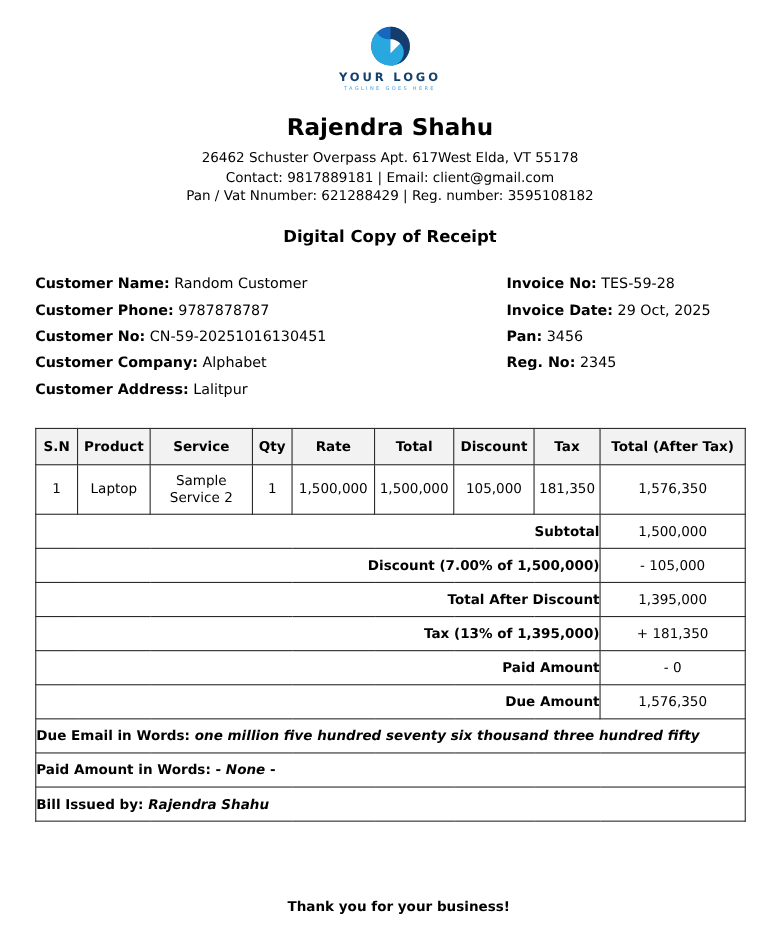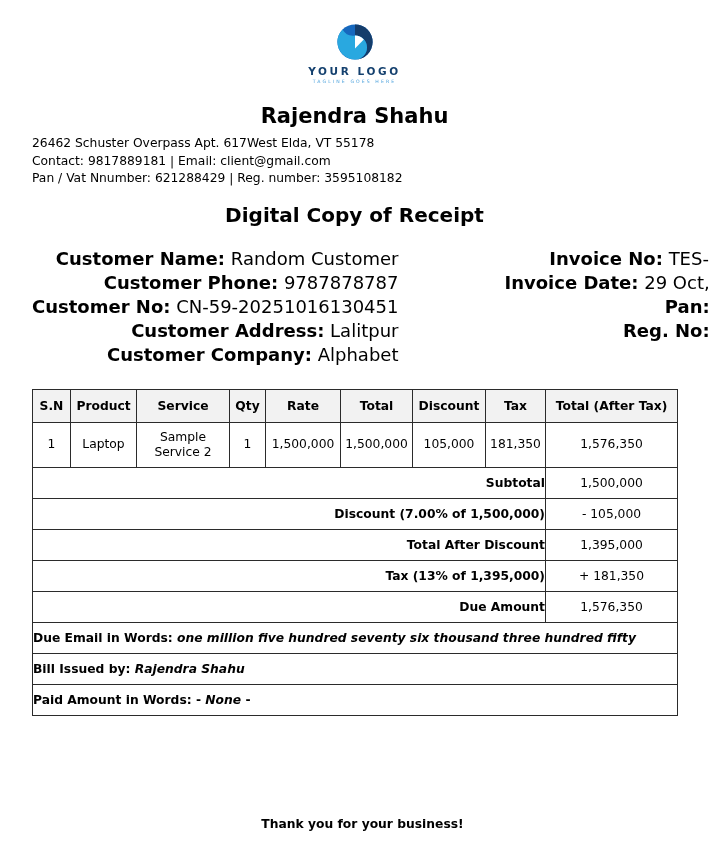--- a/index.html
+++ b/index.html
@@ -51,42 +51,41 @@
 
   
   .biz-name {
     text-align: center;
     font-size: 21px;
     font-weight: bold;
     margin-top: 17px;
     line-height: 26px;
   }
   .biz-line {
-    text-align: left;
+    text-align: center;
     font-size: 12.3px;
     line-height: 17.5px;
   }
   .biz-lines {
     margin-top: 6px;
   }
   .doc-title {
     text-align: center;
-    font-size: 20px;
+    font-size: 15px;
     font-weight: bold;
     margin-top: 18px;
     line-height: 18px;
   }
 
   
   .meta {
     display: flex;
     margin-top: 23px;
-    font-size: 18px;
+    font-size: 13px;
     line-height: 24px;
-    text-align: right;
   }
   .meta-col {
     flex: 0 0 50%;
   }
   .meta-col.right {
     padding-left: 106px;
     box-sizing: border-box;
   }
   .meta-row {
     white-space: nowrap;
@@ -188,22 +187,22 @@
     <div class="biz-line">Pan / Vat Nnumber: 621288429 | Reg. number: 3595108182</div>
   </div>
 
   <div class="doc-title">Digital Copy of Receipt</div>
 
   <div class="meta">
     <div class="meta-col">
       <div class="meta-row"><b>Customer Name:</b> <span>Random Customer</span></div>
       <div class="meta-row"><b>Customer Phone:</b> <span>9787878787</span></div>
       <div class="meta-row"><b>Customer No:</b> <span>CN-59-20251016130451</span></div>
+      <div class="meta-row"><b>Customer Company:</b> <span>Alphabet</span></div>
       <div class="meta-row"><b>Customer Address:</b> <span>Lalitpur</span></div>
-      <div class="meta-row"><b>Customer Company:</b> <span>Alphabet</span></div>
     </div>
     <div class="meta-col right">
       <div class="meta-row"><b>Invoice No:</b> <span>TES-59-28</span></div>
       <div class="meta-row"><b>Invoice Date:</b> <span>29 Oct, 2025</span></div>
       <div class="meta-row"><b>Pan:</b> <span>3456</span></div>
       <div class="meta-row"><b>Reg. No:</b> <span>2345</span></div>
     </div>
   </div>
 
   <table class="inv">
@@ -254,31 +253,35 @@
       </tr>
       <tr>
         <td class="sum-label" colspan="8">Total After Discount</td>
         <td class="sum-value">1,395,000</td>
       </tr>
       <tr>
         <td class="sum-label" colspan="8">Tax (13% of 1,395,000)</td>
         <td class="sum-value">+ 181,350</td>
       </tr>
       <tr>
+        <td class="sum-label" colspan="8">Paid Amount</td>
+        <td class="sum-value">- 0</td>
+      </tr>
+      <tr>
         <td class="sum-label" colspan="8">Due Amount</td>
         <td class="sum-value">1,576,350</td>
       </tr>
 
       <tr>
         <td class="words" colspan="9"><span class="lbl">Due Email in Words:</span> <span class="val">one million five hundred seventy six thousand three hundred fifty</span></td>
       </tr>
       <tr>
+        <td class="words" colspan="9"><span class="lbl">Paid Amount in Words: -</span> <span class="val">None</span> <span class="lbl">-</span></td>
+      </tr>
+      <tr>
         <td class="words" colspan="9"><span class="lbl">Bill Issued by:</span> <span class="val">Rajendra Shahu</span></td>
-      </tr>
-      <tr>
-        <td class="words" colspan="9"><span class="lbl">Paid Amount in Words: -</span> <span class="val">None</span> <span class="lbl">-</span></td>
       </tr>
     </tbody>
   </table>
 
   <div class="thanks">Thank you for your business!</div>
 
 </div>
 
 </body></html>

